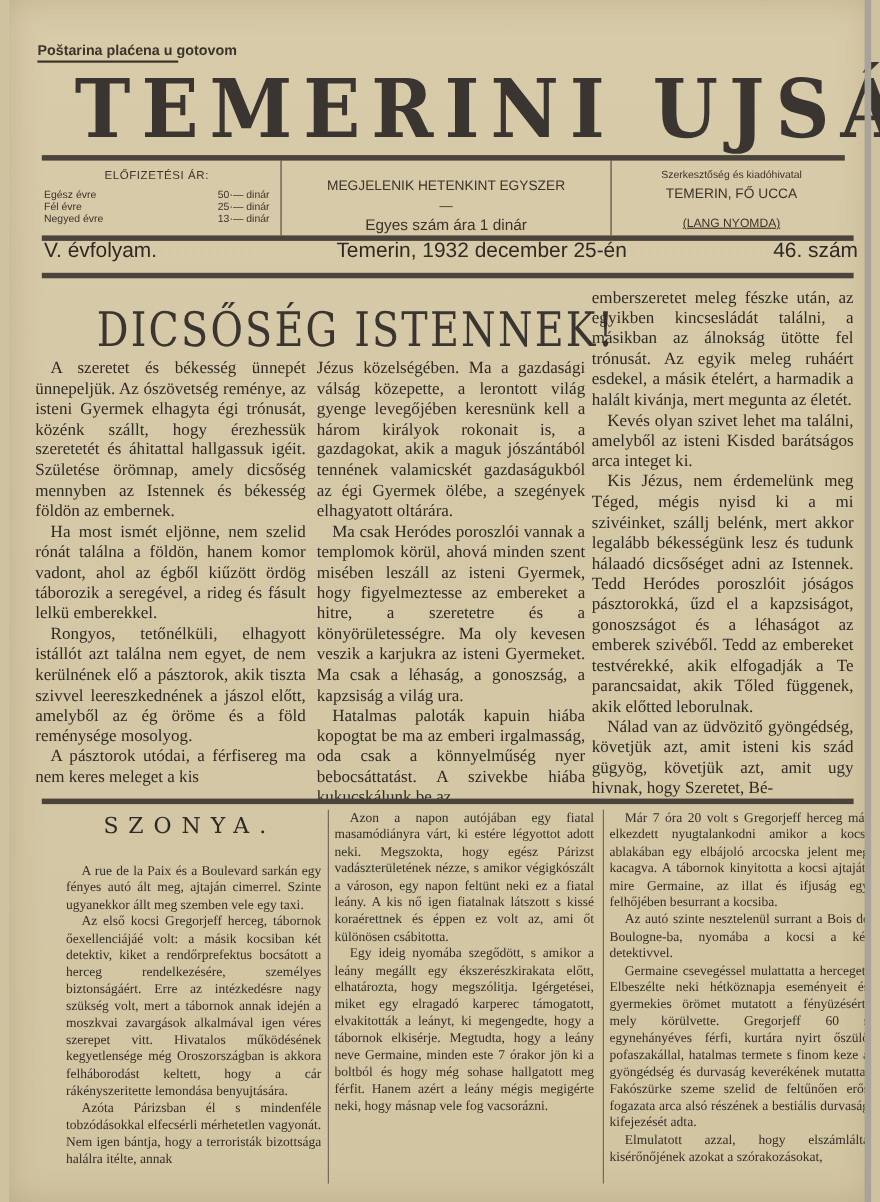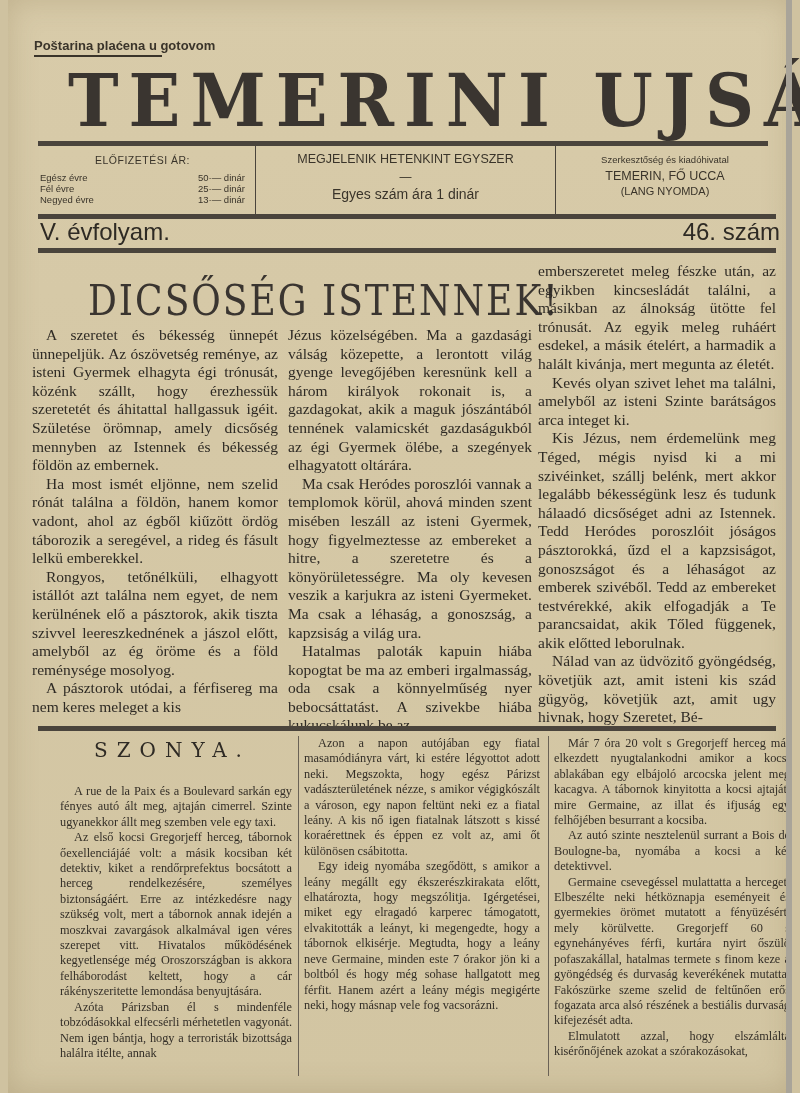--- a/index.html
+++ b/index.html
@@ -37,21 +37,21 @@
   }
   .rule.thick { height: 5px; }
   .info-box { position: absolute; top: 146px; height: 84px; }
   .info-sub { font-family: "Liberation Sans", sans-serif; font-size: 11px; color: #3a342a; }
   .sub-title { text-align: center; font-size: 10.5px; letter-spacing: 0.5px; margin-bottom: 6px; }
   .price-row { display: flex; justify-content: space-between; font-size: 9.5px; line-height: 11px; }
   .vsep { position: absolute; top: 146px; width: 1px; height: 68px; background: #4a443c; }
   .center-info { text-align: center; font-family: "Liberation Sans", sans-serif; color: #3a342a; }
   .dateline {
     position: absolute; top: 218px; left: 32px; width: 740px;
-    font-family: "Liberation Sans", sans-serif; font-size: 24px; color: #2e2a24;
+    font-family: "Liberation Sans", sans-serif; font-size: 19px; color: #2e2a24;
     display: flex; justify-content: space-between;
   }
   .headline {
     position: absolute; left: 80px; top: 280px;
     font-family: "DejaVu Serif", serif; font-size: 36px; color: #3a3530;
     letter-spacing: 2px; white-space: nowrap; transform: scaleY(1.2);
   }
   .col {
     position: absolute; font-family: "Liberation Serif", serif;
     font-size: 15.5px; line-height: 18.6px; color: #2e2a24; text-align: justify;
@@ -91,36 +91,37 @@
       <span>25·— dinár</span>
     </div>
     <div class="price-row">
       <span>Negyed évre</span>
       <span>13·— dinár</span>
     </div>
   </div>
   <div class="vsep" style="left:247px;"></div>
 
   <div class="info-box center-info" style="left:250px; width:295px;">
-    <div style="font-size:12.5px; margin-top:6px;">MEGJELENIK HETENKINT EGYSZER</div>
+    <div style="font-size:12.5px; margin-top:16px;">MEGJELENIK HETENKINT EGYSZER</div>
     <div style="font-size:12px; margin-top:4px;">—</div>
     <div style="font-size:14px; margin-top:2px;">Egyes szám ára 1 dinár</div>
   </div>
   <div class="vsep" style="left:547px;"></div>
 
   <div class="info-box center-info" style="left:552px; width:210px;">
     <div style="font-size:9.5px; margin-top:8px;">Szerkesztőség és kiadóhivatal</div>
     <div style="font-size:12.5px; margin-top:4px;">TEMERIN, FŐ UCCA</div>
-    <div style="font-size:11px; margin-top:2px;">(LANG NYOMDA)</div>
+    <div style="font-size:11px; margin-top:14px;text-decoration:underline;">(LANG NYOMDA)</div>
   </div>
 
   <div class="rule thick" style="left:30px; top:214px; width:738px;"></div>
 
   <div class="dateline">
     <span>V. évfolyam.</span>
+    <span style="margin-left:30px;">Temerin, 1932 december 25-én</span>
     <span>46. szám</span>
   </div>
 
   <div class="rule thick" style="left:30px; top:248px; width:738px;"></div>
 
   <div class="headline">DICSŐSÉG ISTENNEK!</div>
 
   <div class="col" style="left:24px; top:326px; width:246px;">
     <p>A szeretet és békesség ünnepét ünnepeljük. Az ószövetség reménye, az isteni Gyermek elhagyta égi trónusát, közénk szállt, hogy érezhessük szeretetét és áhitattal hallgassuk igéit. Születése örömnap, amely dicsőség mennyben az Istennek és békesség földön az embernek.</p>
     <p>Ha most ismét eljönne, nem szelid rónát találna a földön, hanem komor vadont, ahol az égből kiűzött ördög táborozik a seregével, a rideg és fásult lelkü emberekkel.</p>
@@ -129,21 +130,21 @@
   </div>
 
   <div class="col" style="left:280px; top:326px; width:244px;">
     <p class="noindent">Jézus közelségében. Ma a gazdasági válság közepette, a lerontott világ gyenge levegőjében keresnünk kell a három királyok rokonait is, a gazdagokat, akik a maguk jószántából tennének valamicskét gazdaságukból az égi Gyermek ölébe, a szegények elhagyatott oltárára.</p>
     <p>Ma csak Heródes poroszlói vannak a templomok körül, ahová minden szent misében leszáll az isteni Gyermek, hogy figyelmeztesse az embereket a hitre, a szeretetre és a könyörületességre. Ma oly kevesen veszik a karjukra az isteni Gyermeket. Ma csak a léhaság, a gonoszság, a kapzsiság a világ ura.</p>
     <p>Hatalmas paloták kapuin hiába kopogtat be ma az emberi irgalmasság, oda csak a könnyelműség nyer bebocsáttatást. A szivekbe hiába kukucskálunk be az</p>
   </div>
 
   <div class="col" style="left:530px; top:262px; width:238px;">
     <p class="noindent">emberszeretet meleg fészke után, az egyikben kincsesládát találni, a másikban az álnokság ütötte fel trónusát. Az egyik meleg ruháért esdekel, a másik ételért, a harmadik a halált kivánja, mert megunta az életét.</p>
-    <p>Kevés olyan szivet lehet ma találni, amelyből az isteni Szinte barátságos arca integet ki.</p>
+    <p>Kevés olyan szivet lehet ma találni, amelyből az isteni Kisded barátságos arca integet ki.</p>
     <p>Kis Jézus, nem érdemelünk meg Téged, mégis nyisd ki a mi szivéinket, szállj belénk, mert akkor legalább békességünk lesz és tudunk hálaadó dicsőséget adni az Istennek. Tedd Heródes poroszlóit jóságos pásztorokká, űzd el a kapzsiságot, gonoszságot és a léhaságot az emberek szivéből. Tedd az embereket testvérekké, akik elfogadják a Te parancsaidat, akik Tőled függenek, akik előtted leborulnak.</p>
     <p>Nálad van az üdvözitő gyöngédség, követjük azt, amit isteni kis szád gügyög, követjük azt, amit ugy hivnak, hogy Szeretet, Bé-</p>
   </div>
 
   <div class="rule thick" style="left:30px; top:726px; width:738px;"></div>
 
   <div class="story-title">SZONYA.</div>
 
   <div class="col2" style="left:52px; top:768px; width:232px;margin-top:16px;">
     <p>A rue de la Paix és a Boulevard sarkán egy fényes autó ált meg, ajtaján cimerrel. Szinte ugyanekkor állt meg szemben vele egy taxi.</p>

